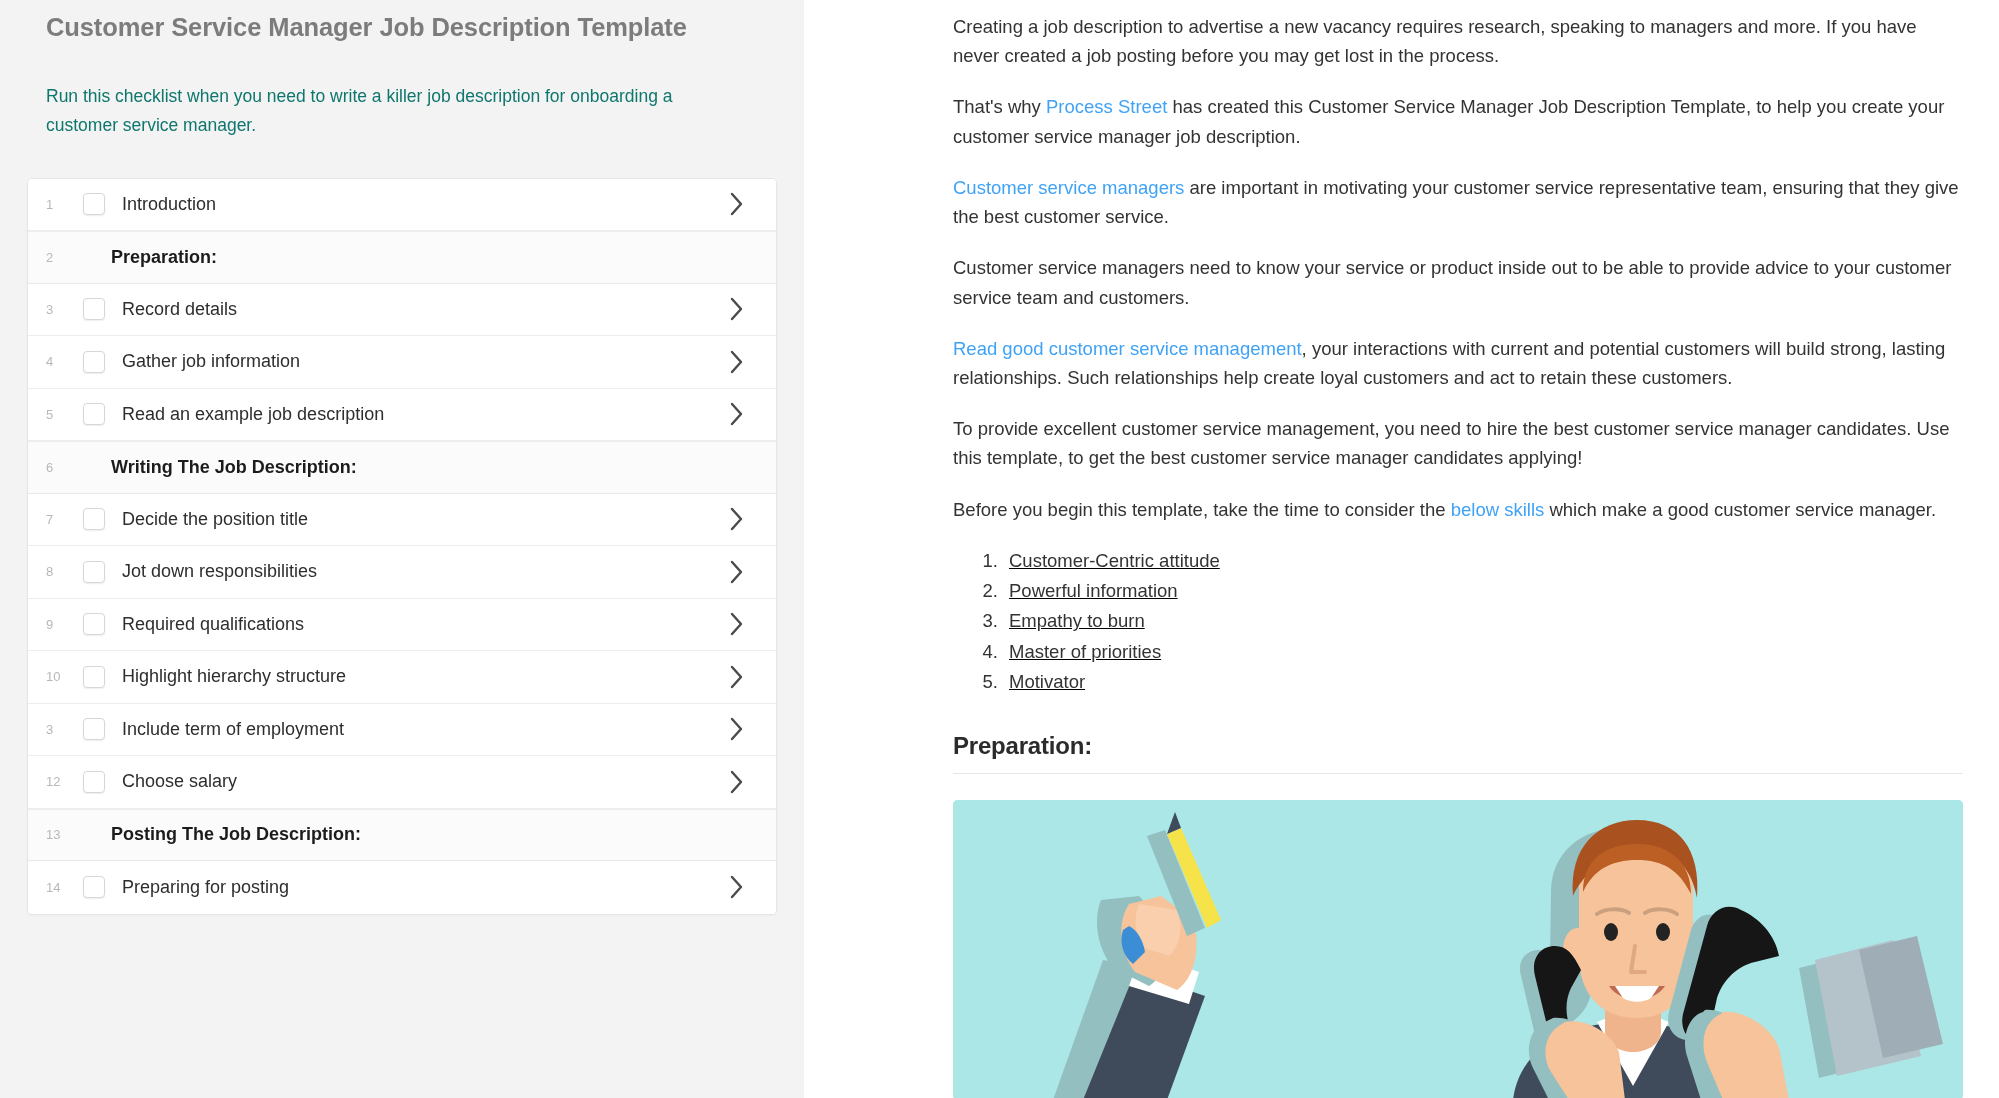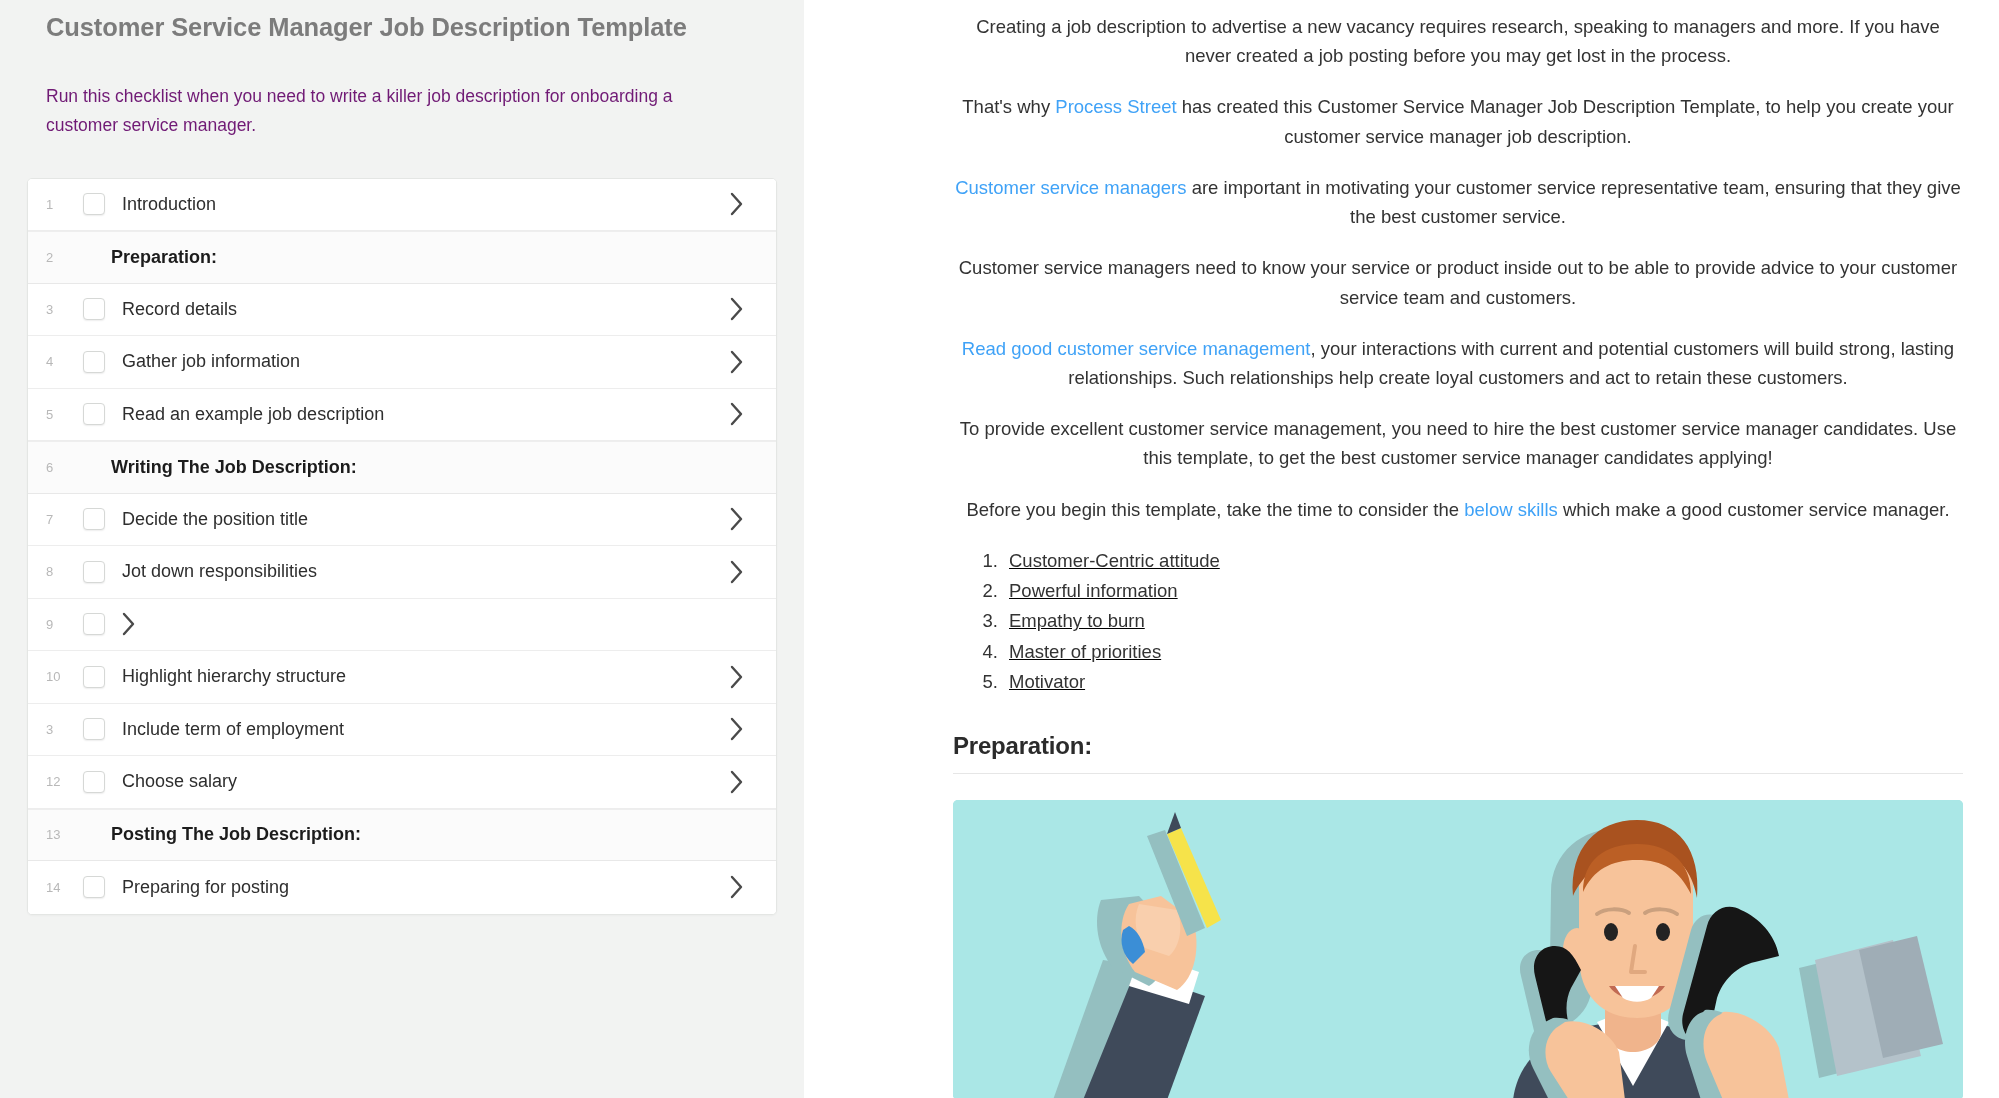--- a/index.html
+++ b/index.html
@@ -41,21 +41,21 @@
     font-size: 25.5px;
     font-weight: bold;
     color: #7c7c7c;
     letter-spacing: -0.1px;
     line-height: 1.25;
   }
 
   .checklist-desc {
     margin-top: 38px;
     font-size: 17.5px;
-    color: #701a75;
+    color: #0f766e;
     line-height: 1.65;
     max-width: 660px;
   }
 
   
   .task-card {
     margin: 38px 27px 0 27px;
     background: #ffffff;
     border: 1px solid #e4e6e4;
     border-radius: 5px;
@@ -141,21 +141,20 @@
   .doc-body {
     margin-left: 149px;
     width: 1010px;
   }
 
   .para {
     font-size: 18.5px;
     line-height: 1.58;
     color: #333333;
     margin-bottom: 22px;
-    text-align: center;
   }
   .para:first-child { margin-top: 0; }
 
   a.link {
     color: #3fa2f7;
     text-decoration: none;
   }
 
   ol.skills {
     margin: 0 0 22px 0;
@@ -278,20 +277,21 @@
             <div class="row-label">Jot down responsibilities</div>
             <div class="row-chevron">
               <svg width="14" height="24" viewBox="0 0 14 24" fill="none" aria-hidden="true">
                 <path d="M2 2 L11 12 L2 22" stroke="#4a4a4a" stroke-width="2.4" stroke-linecap="round" stroke-linejoin="round"></path>
               </svg>
             </div>
           </div>
           <div class="task-row">
             <div class="row-num">9</div>
             <div class="row-check"></div>
+            <div class="row-label">Required qualifications</div>
             <div class="row-chevron">
               <svg width="14" height="24" viewBox="0 0 14 24" fill="none" aria-hidden="true">
                 <path d="M2 2 L11 12 L2 22" stroke="#4a4a4a" stroke-width="2.4" stroke-linecap="round" stroke-linejoin="round"></path>
               </svg>
             </div>
           </div>
           <div class="task-row">
             <div class="row-num">10</div>
             <div class="row-check"></div>
             <div class="row-label">Highlight hierarchy structure</div>

